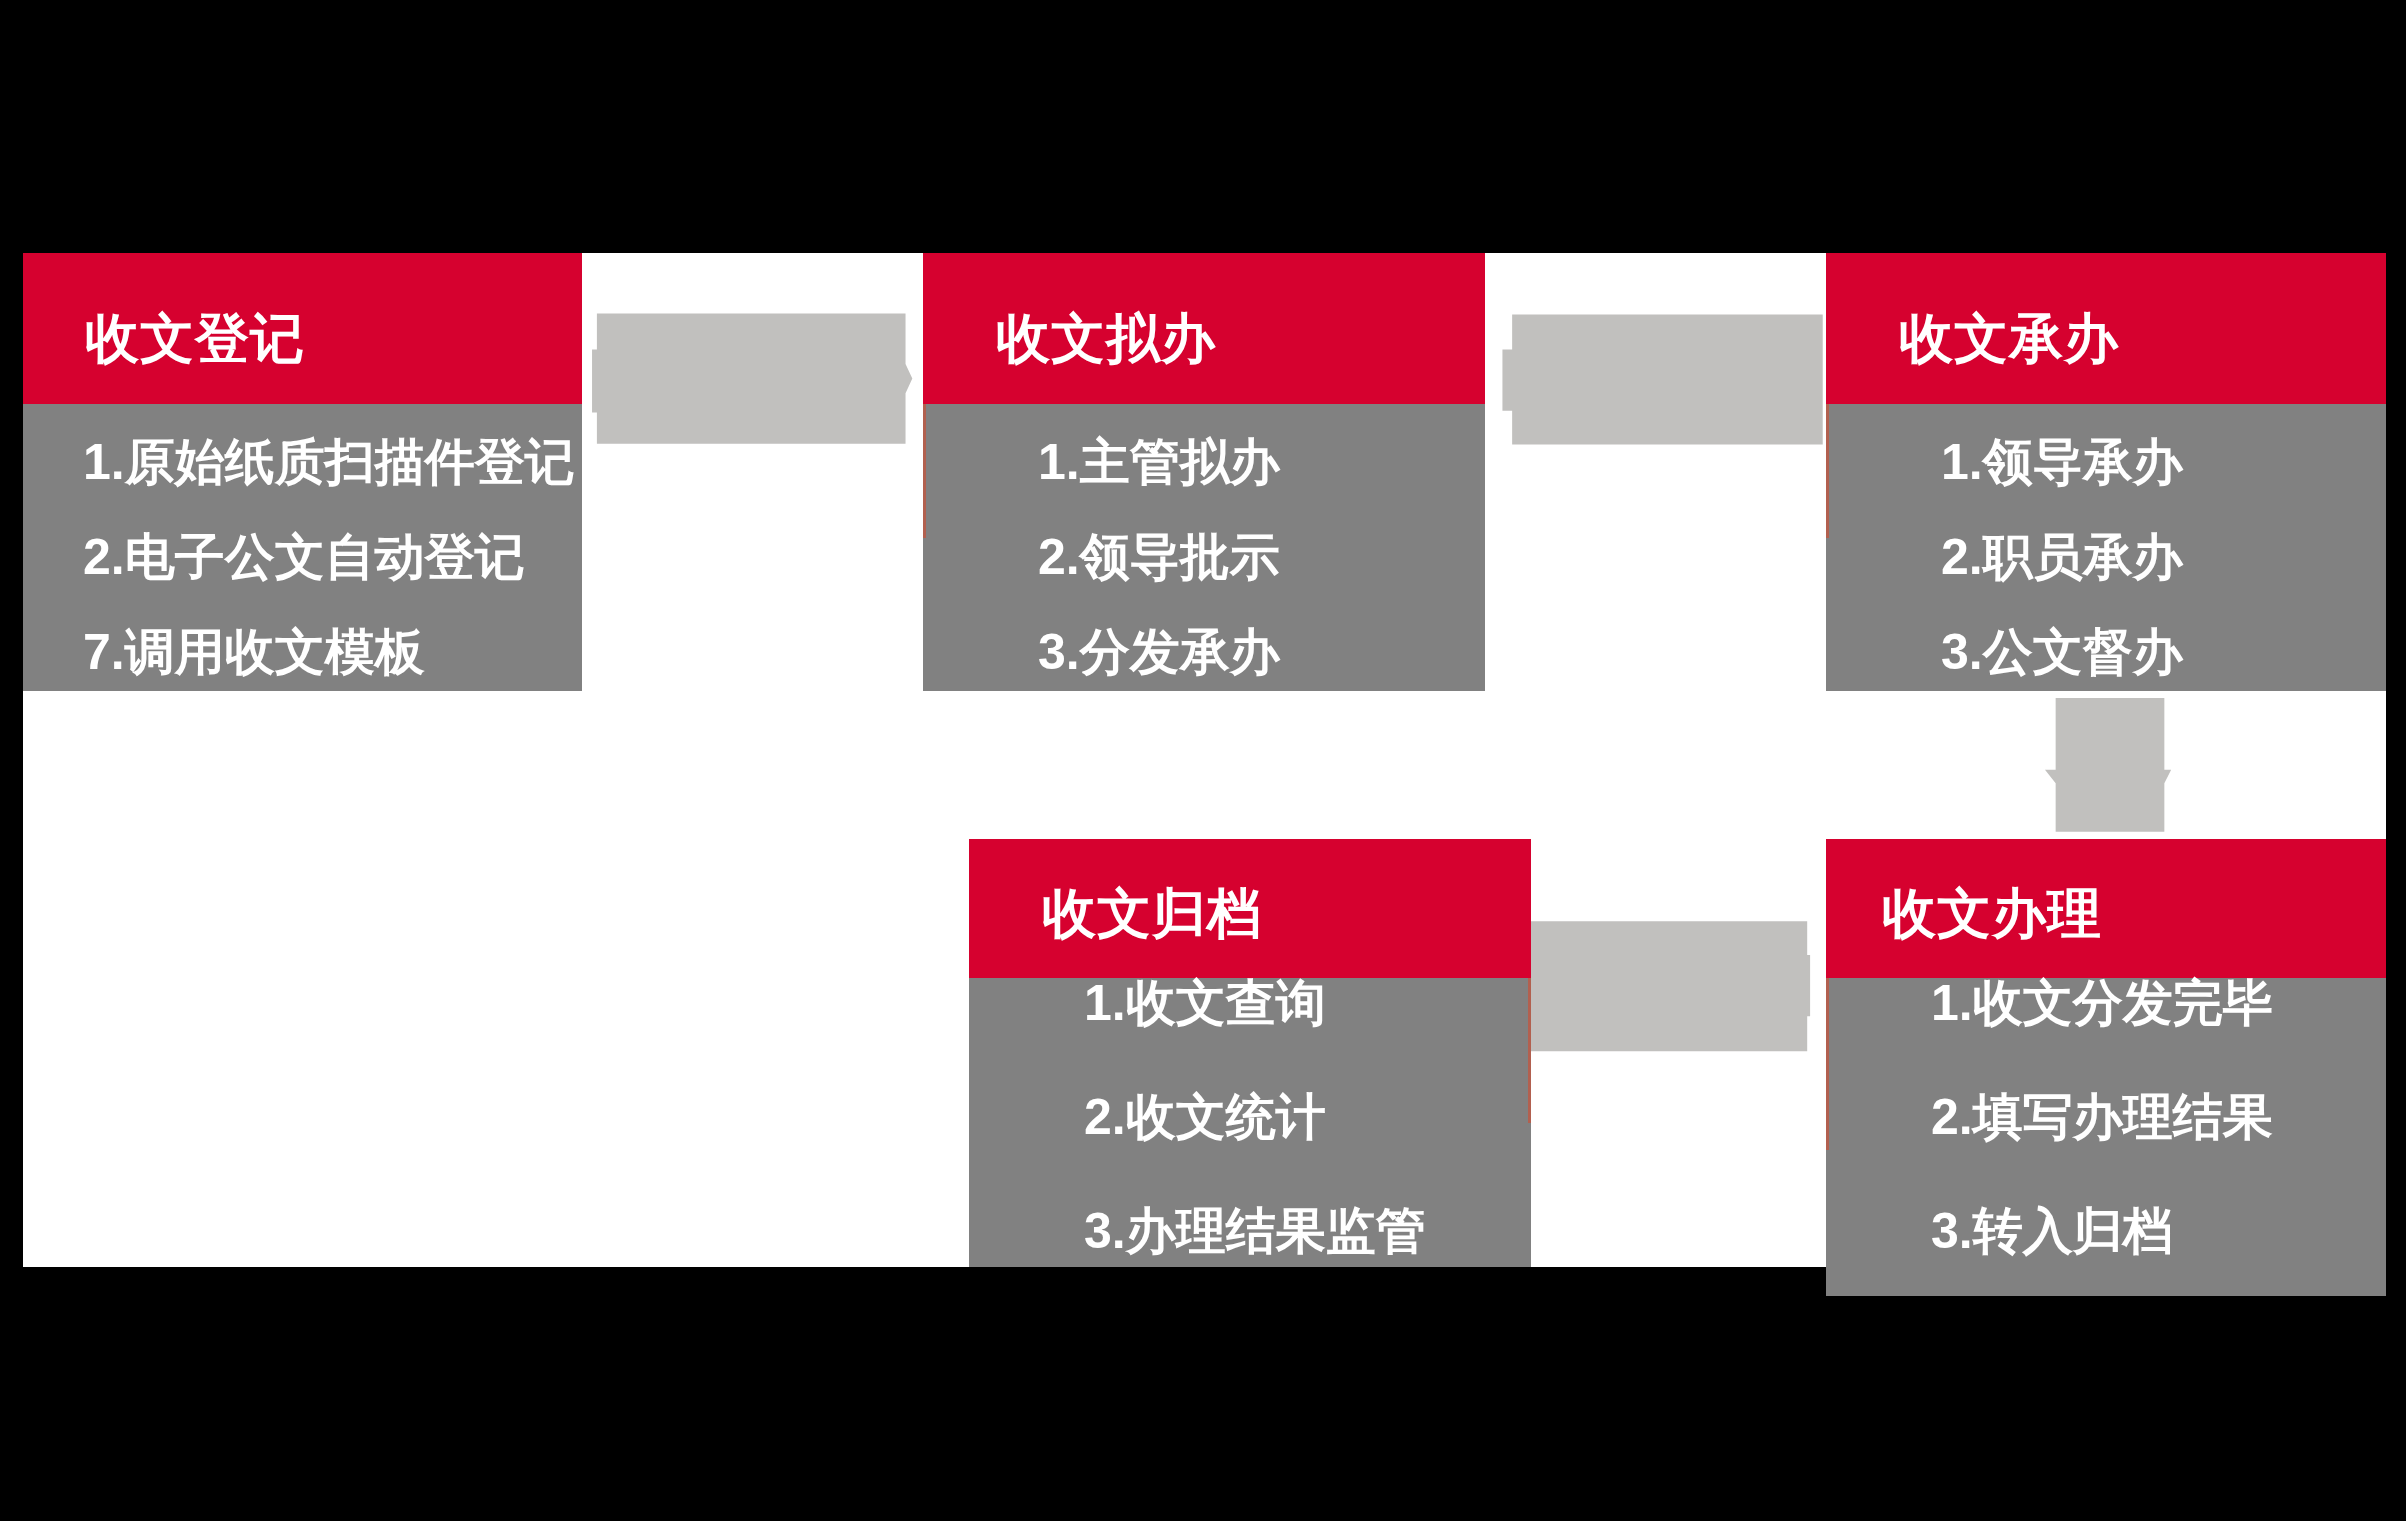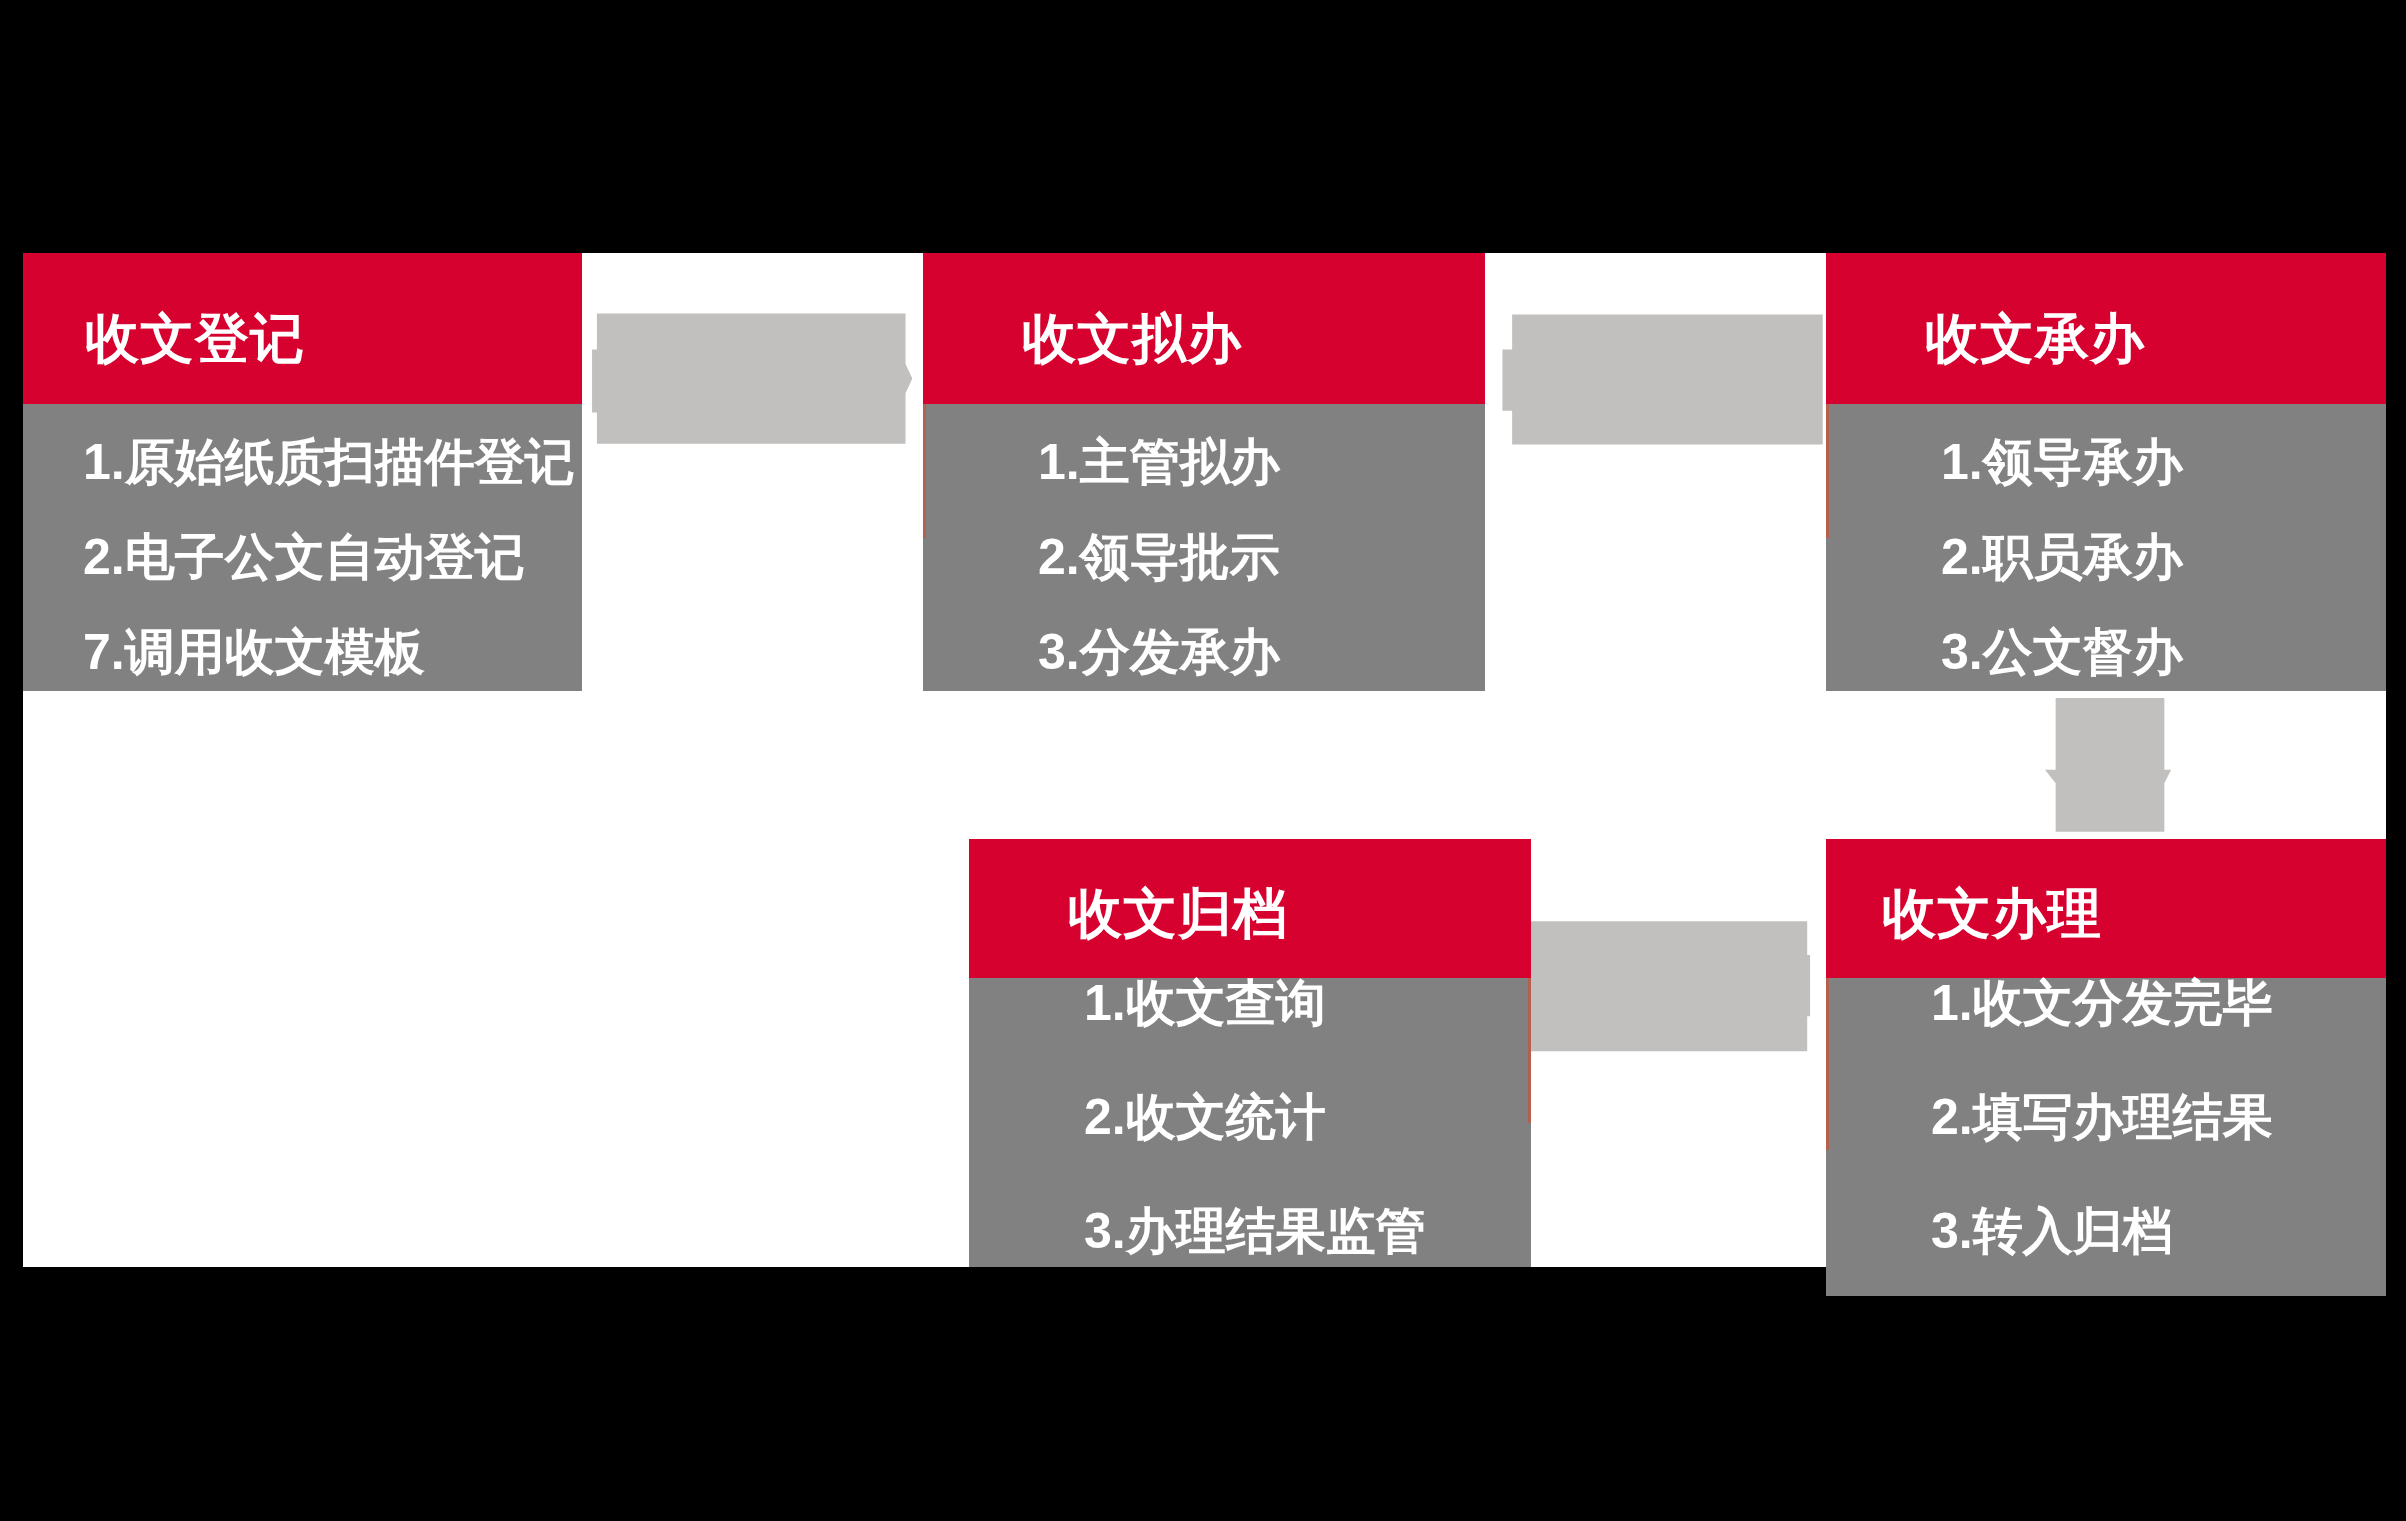--- a/index.html
+++ b/index.html
@@ -21,21 +21,21 @@
 
   
   .pos1{left:23px;  top:253px; width:559px; height:438px;}
   .pos2{left:923px; top:253px; width:562px; height:438px;}
   .pos3{left:1826px;top:253px; width:560px; height:438px;}
   .pos4{left:923px; top:839px; width:562px; height:428px;margin-left:46px;}
   .pos5{left:1826px;top:839px; width:560px; height:457px;}
 
   
   .pos1 .title{padding-left:62px;}
-  .pos2 .title,.pos3 .title,.pos4 .title{padding-left:99px;}
+  .pos2 .title,.pos3 .title,.pos4 .title{padding-left:73px;}
   .pos5 .title{padding-left:56px;}
   .pos1 .item{padding-left:60px;}
   .pos2 .item,.pos3 .item,.pos4 .item{padding-left:115px;}
   .pos5 .item{padding-left:105px;}
 
   
   .accent{position:absolute;top:0;width:2.9px;background:#b2604f;}
   .accent-l{left:0;}
   .accent-r{right:0;}
   .h138{height:134px;} .h149{height:145px;} .h177{height:172px;}

